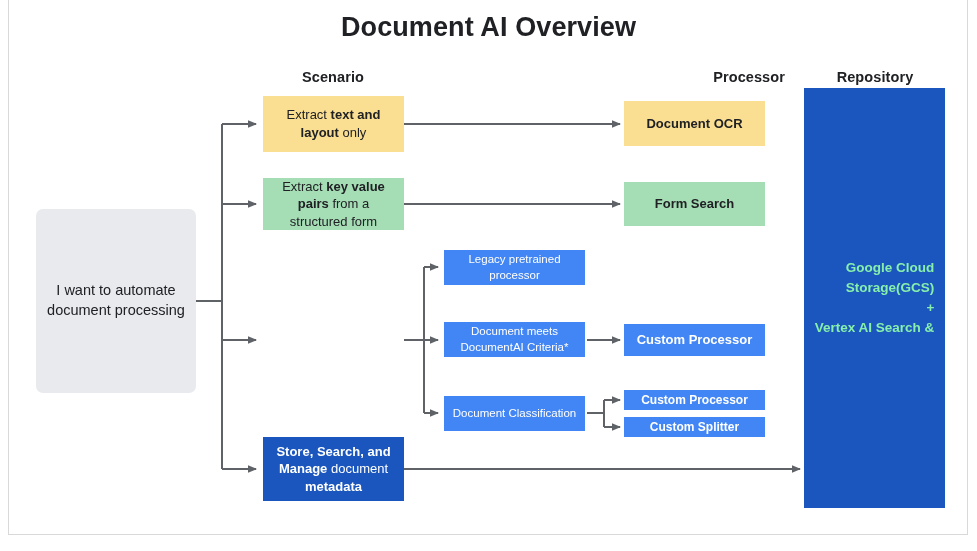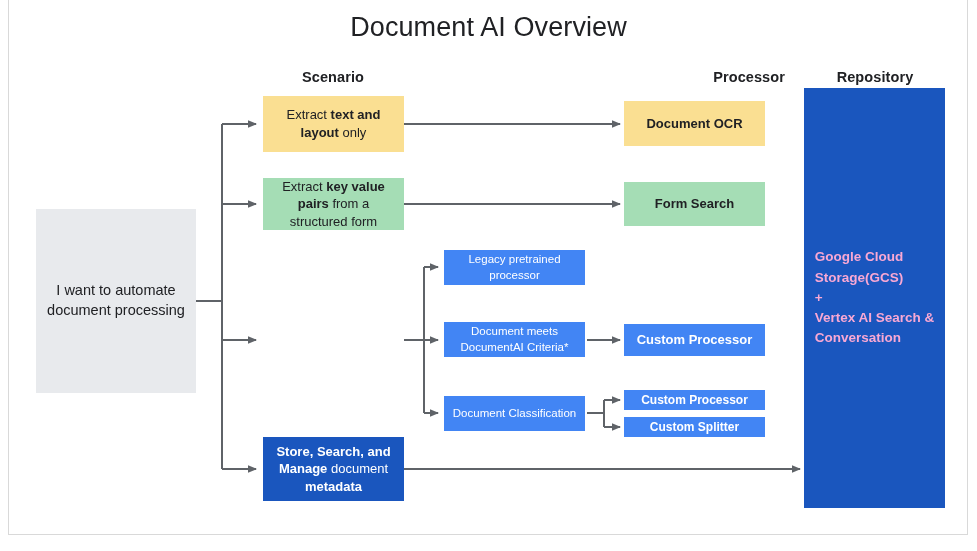--- a/index.html
+++ b/index.html
@@ -31,21 +31,21 @@
     pointer-events: none;
   }
 
   .title {
     position: absolute;
     left: 0;
     top: 12px;
     width: 977px;
     text-align: center;
     font-size: 27px;
-    font-weight: 400;
+    font-weight: 700;
     letter-spacing: 0.1px;
     color: #202124;
   }
 
   .col-header {
     position: absolute;
     font-size: 14.5px;
     font-weight: 700;
     color: #202124;
     text-align: center;
@@ -60,36 +60,36 @@
     justify-content: center;
     text-align: center;
     font-size: 13px;
     line-height: 1.35;
     padding: 2px 6px;
     color: #202124;
   }
   .box .inner { width: 100%; }
   .box b { font-weight: 700; }
 
-  .c-gray   { background: #e8eaed; color: #202124; }
+  .c-gray   { background: #e8eaed; color: #202124; border-radius: 7px; }
   .c-yellow { background: #fadf92; color: #202124; }
   .c-green  { background: #a5ddb5; color: #202124; }
   .c-blue   { background: #4285f4; color: #ffffff; }
   .c-darkblue { background: #1a56be; color: #ffffff; }
 
   .bold-box { font-weight: 700; }
 
   .repo {
     position: absolute;
     background: #1a56be;
-    color: #f9a8d4;
+    color: #86efac;
     display: flex;
     align-items: center;
     justify-content: center;
-    text-align: left;
+    text-align: right;
     font-size: 13.5px;
     font-weight: 700;
     line-height: 1.5;
   }
 
   
   #wires {
     position: absolute;
     left: 0; top: 0;
     width: 977px; height: 551px;
@@ -192,17 +192,16 @@
   <div class="box c-blue bold-box" style="left:624px; top:417px; width:141px; height:20px; font-size:12px;">
     <span class="inner">Custom Splitter</span>
   </div>
 
   <div class="repo" style="left:804px; top:88px; width:141px; height:420px;">
     <div class="inner">
       <div>Google Cloud</div>
       <div>Storage(GCS)</div>
       <div>+</div>
       <div>Vertex AI Search &amp;</div>
-      <div>Conversation</div>
     </div>
   </div>
 
 </div>
 
 </body></html>

